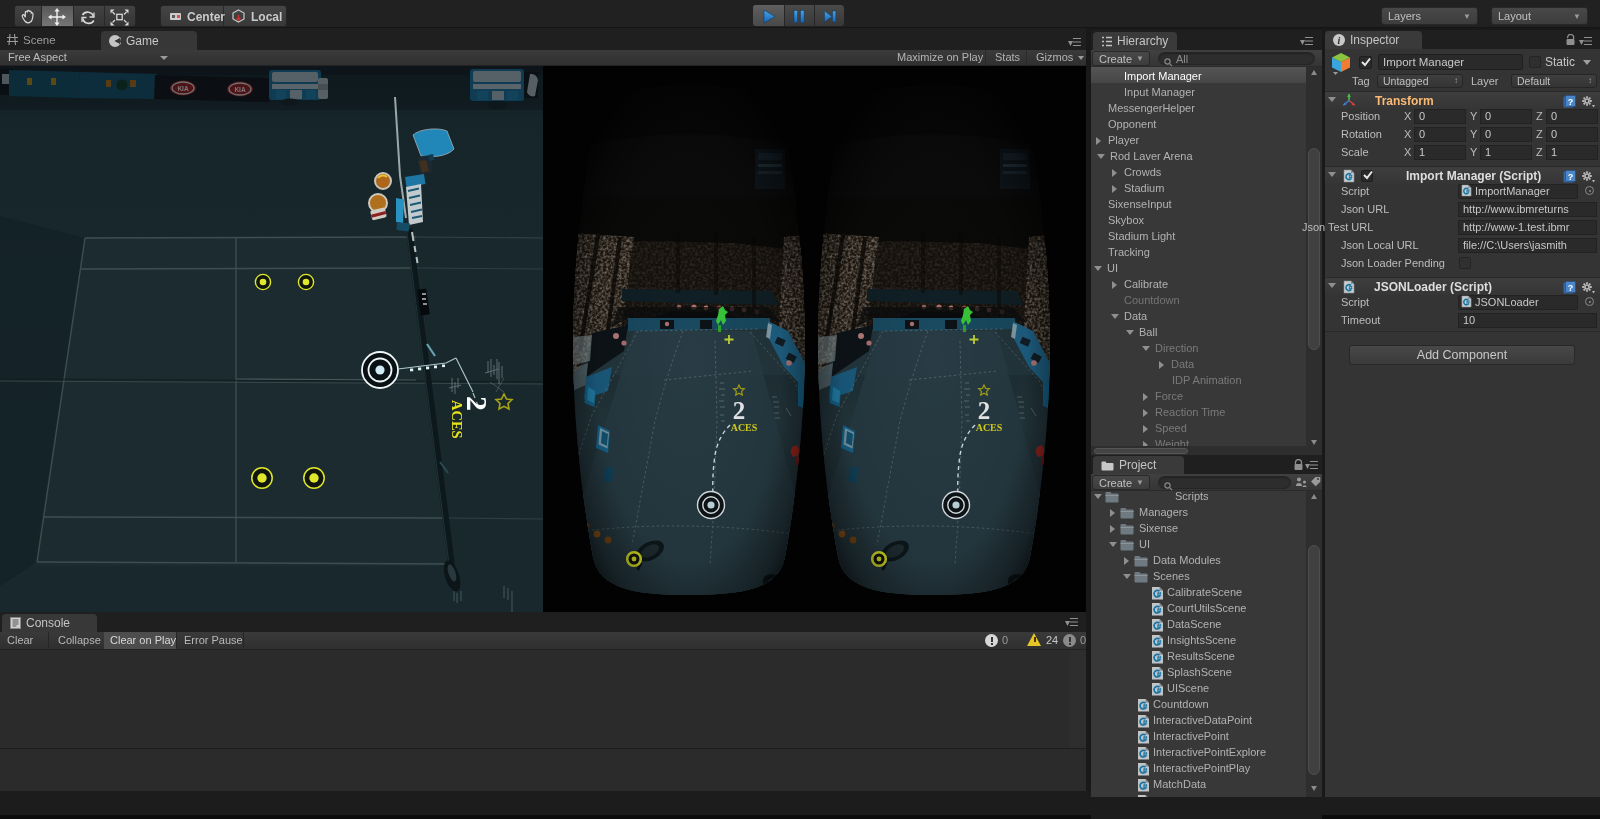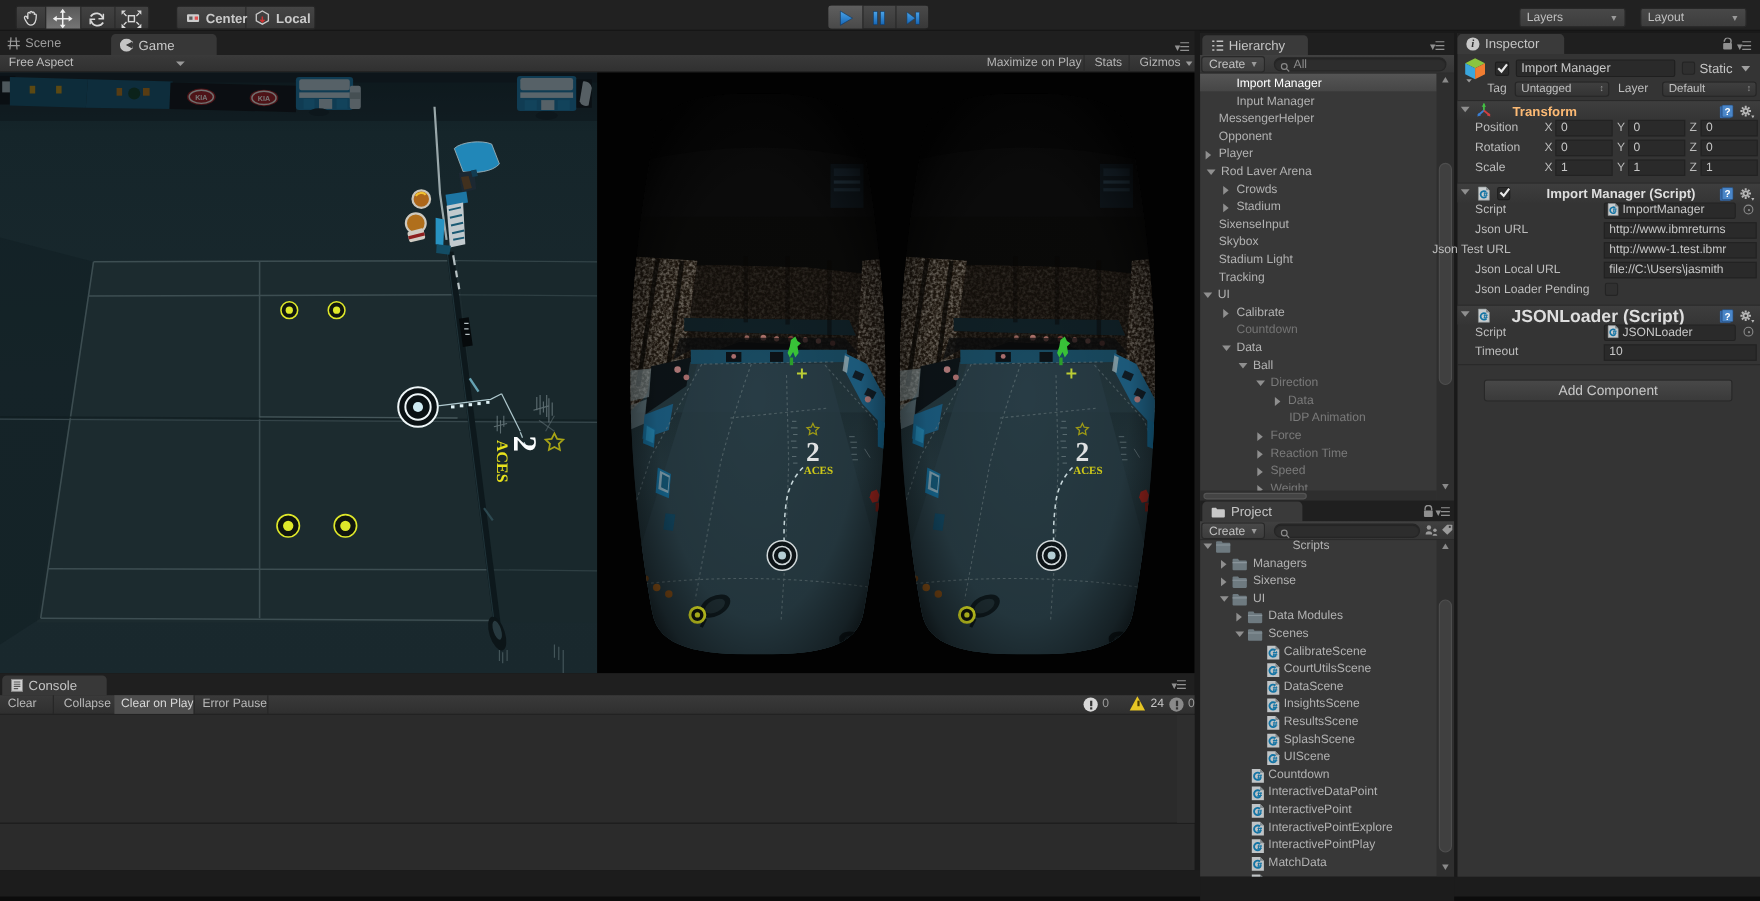--- a/index.html
+++ b/index.html
@@ -441,21 +441,21 @@
 <div class="abs" style="left:0;top:650px;width:1086px;height:98px;background:#2b2b2b;"></div>
 <div class="abs" style="left:0;top:748px;width:1086px;height:1px;background:#1e1e1e;"></div>
 <div class="abs" style="left:0;top:749px;width:1086px;height:42px;background:#2b2b2b;"></div>
 <div class="abs" style="left:1070px;top:650px;width:16px;height:98px;background:#2e2e2e;"></div>
 
 <div class="abs" style="left:0;top:791px;width:1600px;height:28px;background:#1c1c1c;"></div>
 <div class="abs" style="left:0;top:815px;width:1600px;height:4px;background:#0c0c0c;"></div>
 
 <div class="abs panel" style="left:1091px;top:30px;width:231px;height:425px;"></div>
 <div class="abs" style="left:1091px;top:30px;width:231px;height:20px;background:#1f1f1f;"></div>
-<div class="abs tab" style="left:1093px;top:32px;width:96px;height:18px;background:#3a3a3a;">
+<div class="abs tab" style="left:1093px;top:32px;width:84px;height:18px;background:#3a3a3a;">
       <svg width="12" height="11" viewBox="0 0 12 11" style="margin-right:4px;">
         <path d="M1 1.5 h2 M1 5.5 h2 M1 9.5 h2 M5 1.5 h6 M5 5.5 h6 M5 9.5 h6" stroke="#c0c0c0" stroke-width="1.4"></path>
       </svg>
       <span style="color:#c4c4c4;font-size:12px;">Hierarchy</span>
     </div>
 <div class="abs menuglyph" style="left:1300px;top:35px;">▾<span style="font-size:11px;">☰</span></div>
 <div class="abs" style="left:1091px;top:50px;width:231px;height:17px;background:linear-gradient(#404040,#353535);border-bottom:1px solid #2a2a2a;"></div>
 <div class="abs ddbtn" style="left:1092px;top:51px;width:58px;height:15px;font-size:11px;">Create<span style="margin-left:4px;color:#9a9a9a;font-size:8px;">▼</span></div>
 <div class="abs" style="left:1158px;top:52px;width:157px;height:13px;border-radius:7px;background:#2d2d2d;border:1px solid #252525;box-shadow:inset 0 1px 1px #222;"></div>
 <div class="abs" style="left:1164px;top:53px;width:8px;height:8px;"><svg width="9" height="9" viewBox="0 0 9 9">
@@ -831,21 +831,21 @@
 <div class="abs" style="left:1325px;top:278px;width:275px;height:17px;background:linear-gradient(#3e3e3e,#353535);"></div>
 <div class="abs" style="left:1328px;top:283px;width:0;height:0;border-left:4.5px solid transparent;border-right:4.5px solid transparent;border-top:5.5px solid #8f8f8f;"></div>
 <svg class="abs" style="left:1343px;top:280px" width="12" height="14" viewBox="0 0 12 14">
       <path d="M1 1 h7 l3 3 v9 h-10 Z" fill="#c8ccce" stroke="#8a8f91" stroke-width="0.6"></path>
       <path d="M8 1 v3 h3 Z" fill="#82898c"></path>
       <path d="M8.3 9.6 a3 3 0 1 1 -0.3 -4.2" stroke="#1474a4" stroke-width="1.6" fill="none"></path>
       <g stroke="#1474a4" stroke-width="0.8">
         <path d="M5.8 6.7 h3.6 M5.8 8.5 h3.6 M6.9 5.6 l-0.5 4 M8.7 5.6 l-0.5 4"></path>
       </g>
     </svg>
-<div class="abs" style="left:1374px;top:280px;color:#dedede;font-size:16px;font-weight:bold;">JSONLoader (Script)</div>
+<div class="abs" style="left:1374px;top:280px;color:#dedede;font-size:12px;font-weight:bold;">JSONLoader (Script)</div>
 <svg class="abs" style="left:1563px;top:281px" width="13" height="13" viewBox="0 0 13 13">
       <rect x="0.5" y="1.5" width="10" height="11" rx="1" fill="#3568a8"></rect>
       <rect x="2.5" y="0.5" width="10" height="11" rx="1" fill="#4a86c8" stroke="#274d7c" stroke-width="0.7"></rect>
       <text x="7.5" y="9.5" font-size="9" font-weight="bold" fill="#fff" text-anchor="middle" font-family="Liberation Sans">?</text>
     </svg>
     <svg class="abs" style="left:1581px;top:281px" width="14" height="13" viewBox="0 0 14 13">
       <circle cx="6" cy="6" r="2" fill="none" stroke="#b8b8b8" stroke-width="1.6"></circle>
       <g stroke="#b8b8b8" stroke-width="1.8">
         <path d="M6 1.2 v2 M6 8.8 v2 M1.2 6 h2 M8.8 6 h2 M2.6 2.6 l1.4 1.4 M8 8 l1.4 1.4 M9.4 2.6 L8 4 M4 8 l-1.4 1.4"></path>
       </g>

